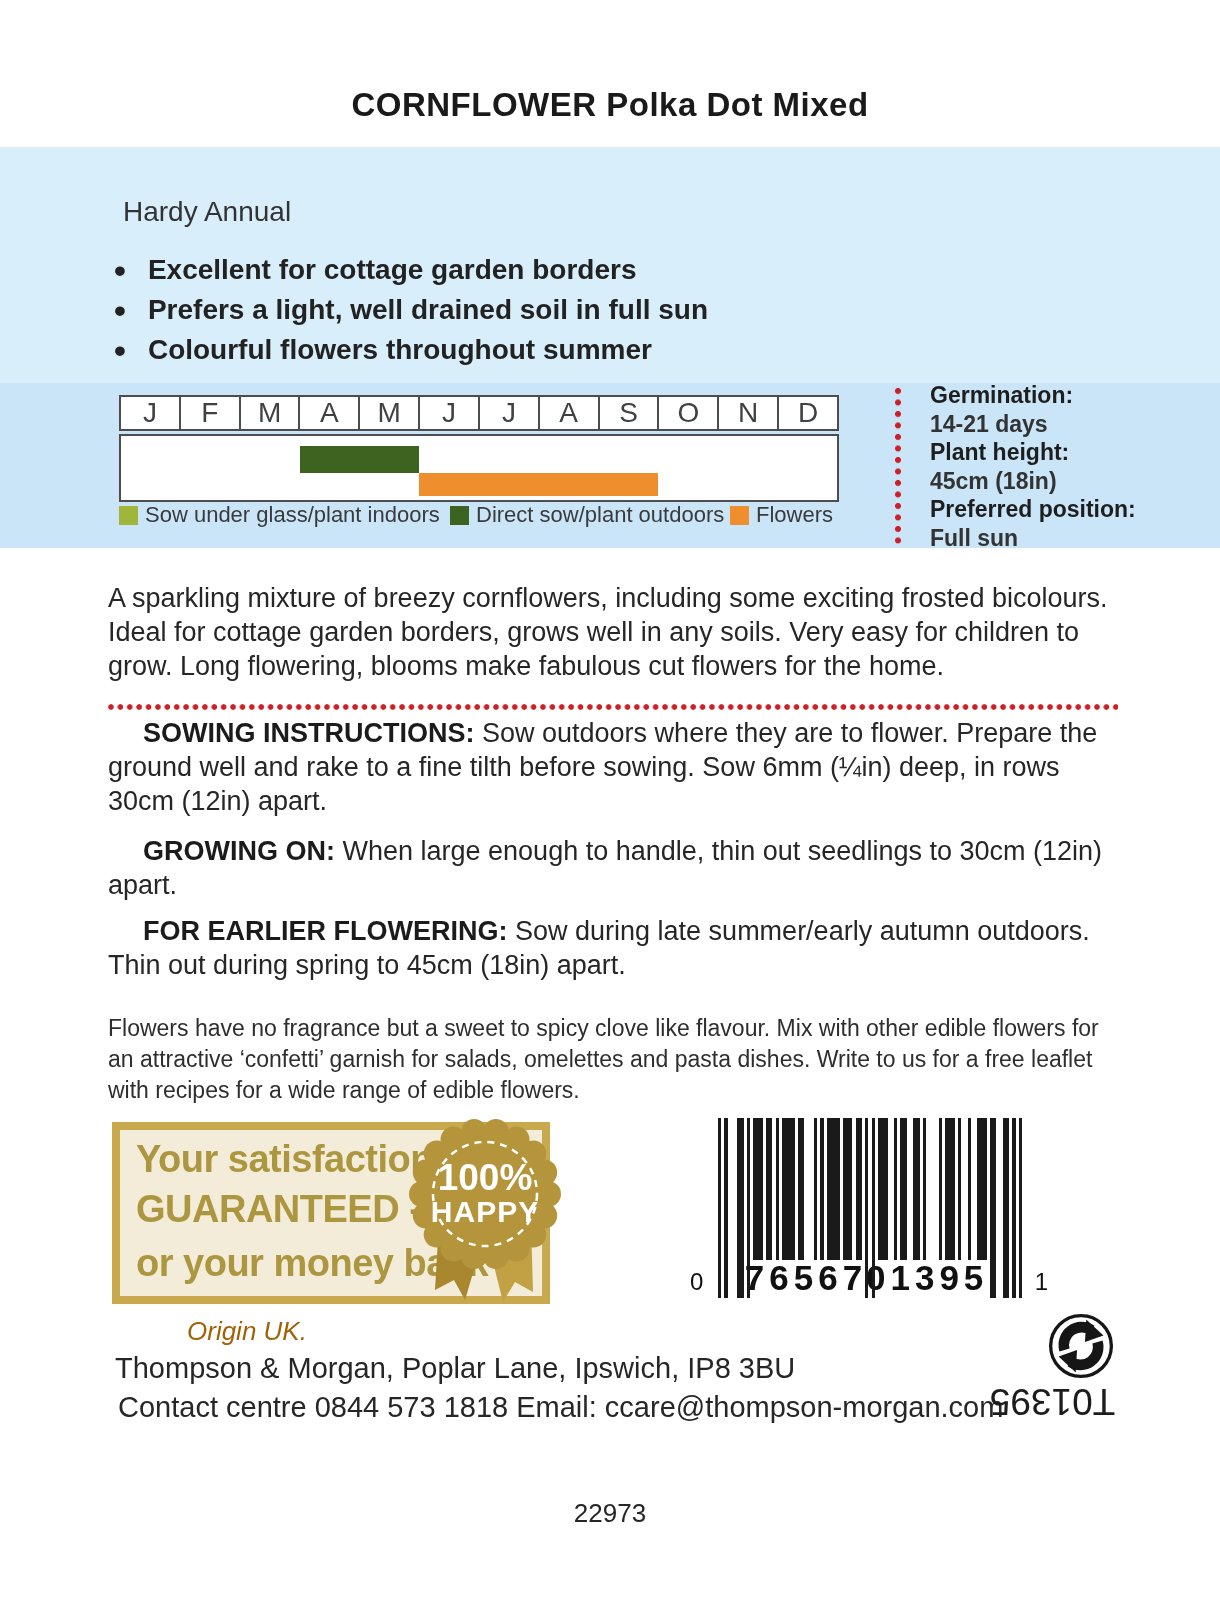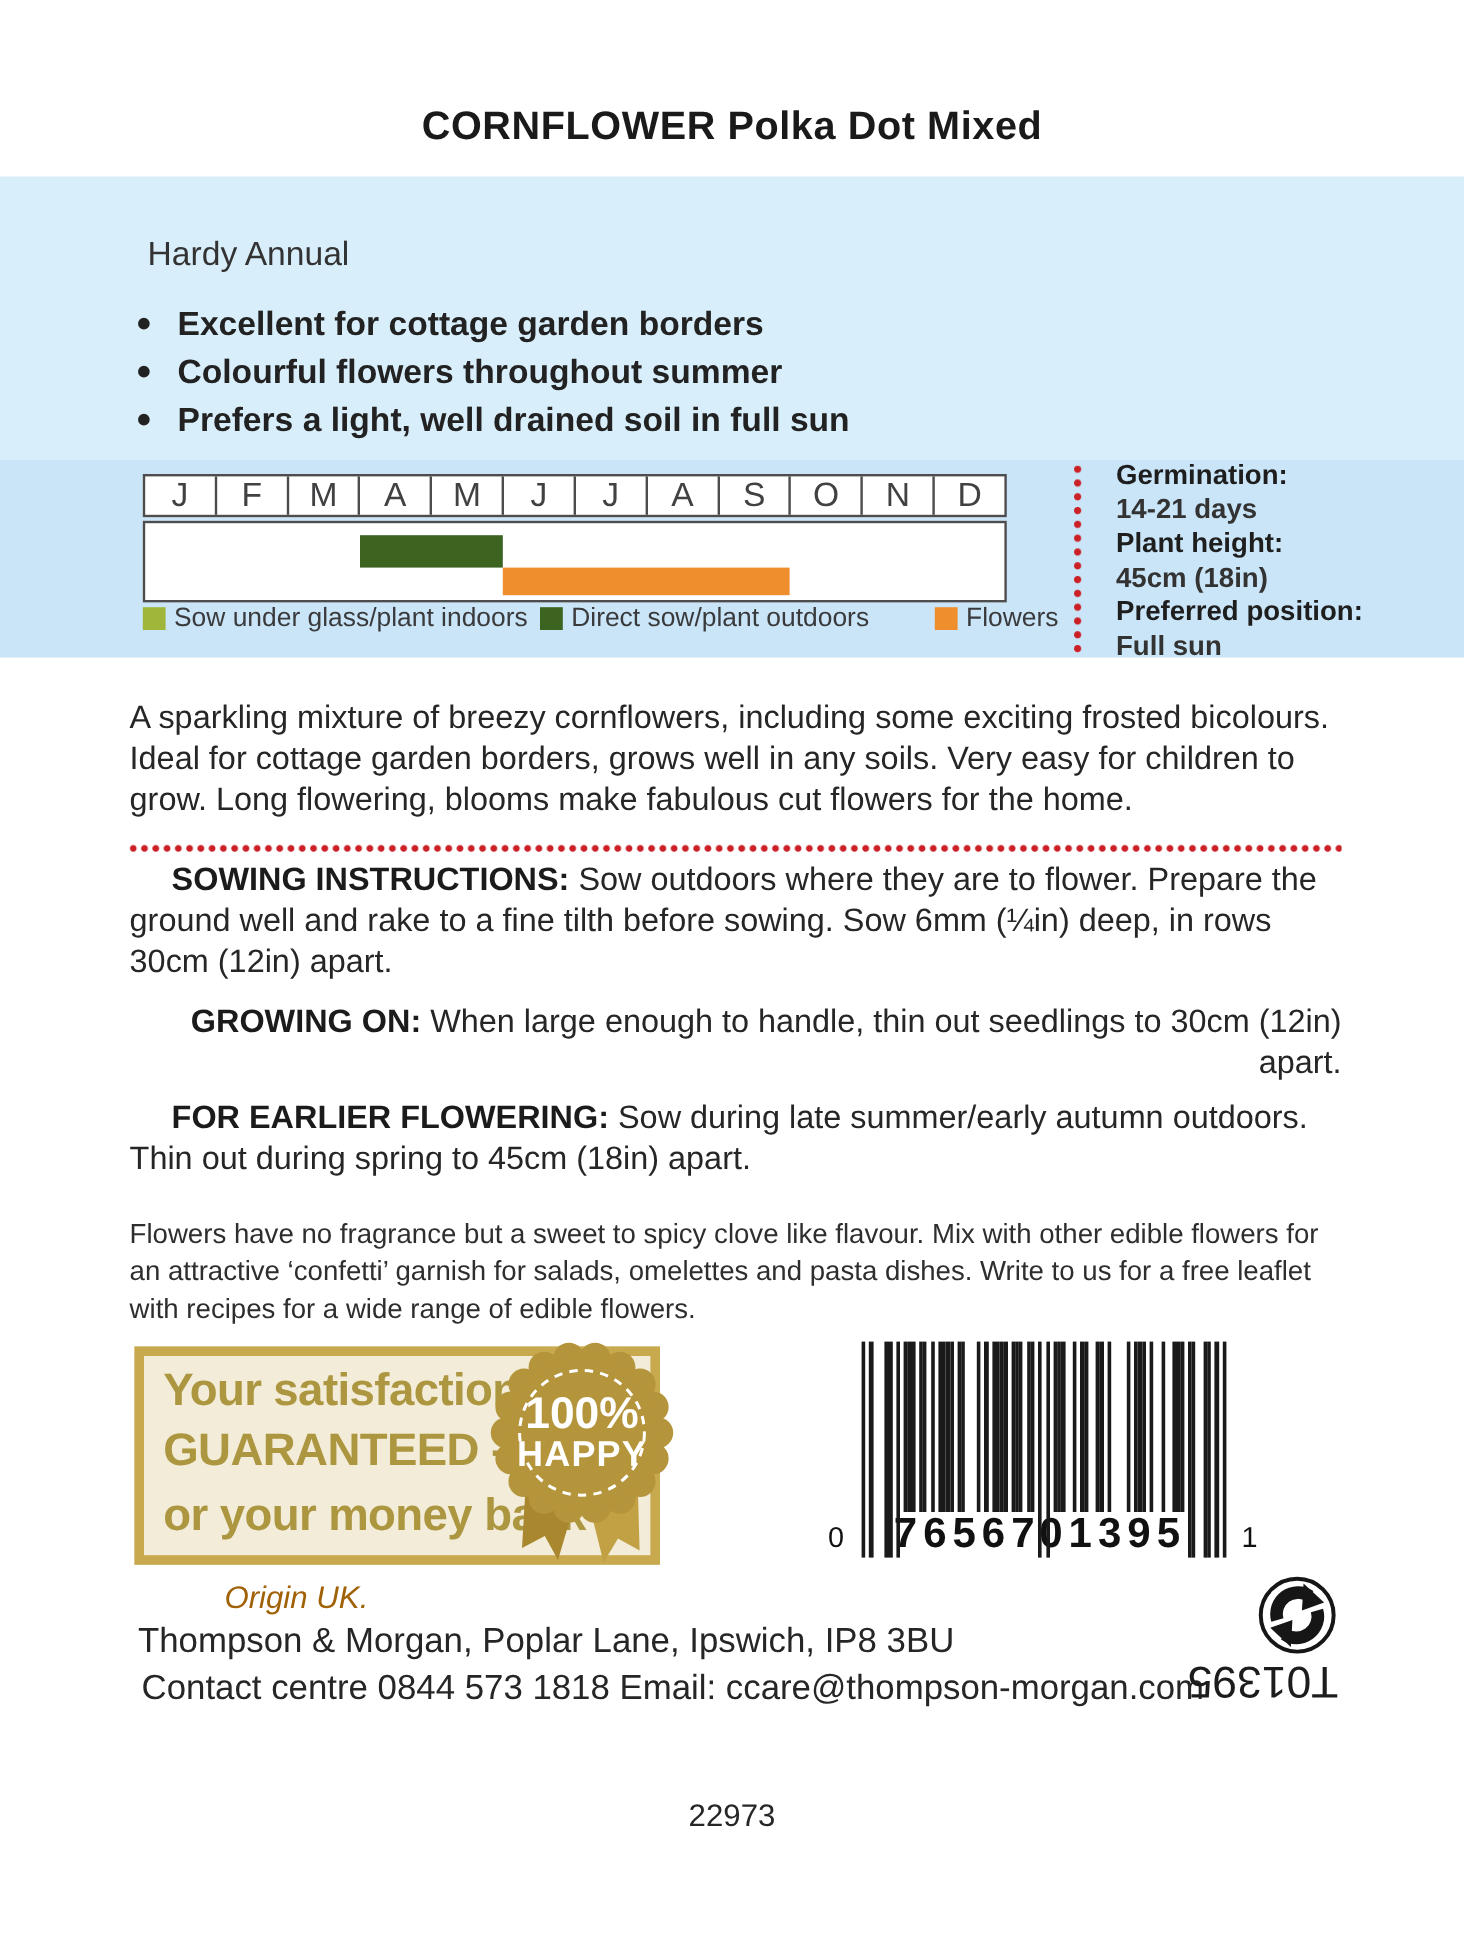--- a/index.html
+++ b/index.html
@@ -33,21 +33,21 @@
   .info .lab{font-weight:bold;color:#1e1e1e;}
   .info .val{color:#333;font-weight:bold;}
   
   .desc{position:absolute;left:108px;top:554px;width:1010px;font-size:27px;line-height:34px;color:#262626;}
   .hdots{position:absolute;left:108px;top:704px;width:1010px;height:6px;
          background-image:radial-gradient(circle at 3px 3px,#cc2027 2.4px,rgba(0,0,0,0) 3.2px);
          background-size:9.4px 6px;background-repeat:repeat-x;}
   .section{position:absolute;left:108px;width:1010px;font-size:27px;line-height:34px;margin:0;}
   .section b{font-weight:bold;color:#1b1b1b;margin-left:35px;}
   .sec-sowing{top:716px;}
-  .sec-growing{top:834px;text-align:right;}
+  .sec-growing{top:834px;}
   .sec-earlier{top:914px;}
   .edible{position:absolute;left:108px;top:990px;width:1018px;font-size:23px;line-height:31px;color:#2e2e2e;}
   
   .gbox{position:absolute;left:112px;top:1122px;width:438px;height:182px;box-sizing:border-box;
         border:8px solid #c9a94d;background:#f2ecd8;}
   .gbox .gl{position:absolute;left:16px;font-weight:bold;color:#ad9640;font-size:38px;letter-spacing:-.5px;white-space:nowrap;}
   .gl1{top:8px;} .gl2{top:58px;} .gl3{top:112px;}
   .badge{position:absolute;left:383px;top:1092px;width:204px;height:219px;}
   .badge text{fill:#ffffff;font-weight:bold;text-anchor:middle;
               font-family:"Liberation Sans","DejaVu Sans",sans-serif;}
@@ -77,22 +77,22 @@
 
   <h1 class="title">CORNFLOWER Polka Dot Mixed</h1>
 
   <div class="band-top"></div>
   <div class="band-cal"></div>
 
   <div class="hardy">Hardy Annual</div>
 
   <ul class="bullets">
     <li>Excellent for cottage garden borders</li>
+    <li>Prefers a light, well drained soil in full sun</li>
     <li>Colourful flowers throughout summer</li>
-    <li>Prefers a light, well drained soil in full sun</li>
   </ul>
 
   <div class="calendar">
     <div class="cal-header" id="cal-header">
         <div class="cal-cell">J</div>
         <div class="cal-cell">F</div>
         <div class="cal-cell">M</div>
         <div class="cal-cell">A</div>
         <div class="cal-cell">M</div>
         <div class="cal-cell">J</div>
@@ -111,21 +111,21 @@
 
   <div class="legend">
     <div class="legend-item" style="left:0;">
       <span class="legend-swatch" style="background: rgb(160, 182, 58);"></span>
       <span>Sow under glass/plant indoors</span>
     </div>
     <div class="legend-item" style="left:331px;">
       <span class="legend-swatch" style="background: rgb(60, 100, 32);"></span>
       <span>Direct sow/plant outdoors</span>
     </div>
-    <div class="legend-item" style="left:660px;">
+    <div class="legend-item" style="left:591px;padding-left:20px;">
       <span class="legend-swatch" style="background: rgb(239, 142, 44);"></span>
       <span>Flowers</span>
     </div>
   </div>
 
   <div class="vdots"></div>
 
   <div class="info">
     <div class="lab">Germination:</div>
     <div class="val">14-21 days</div>

